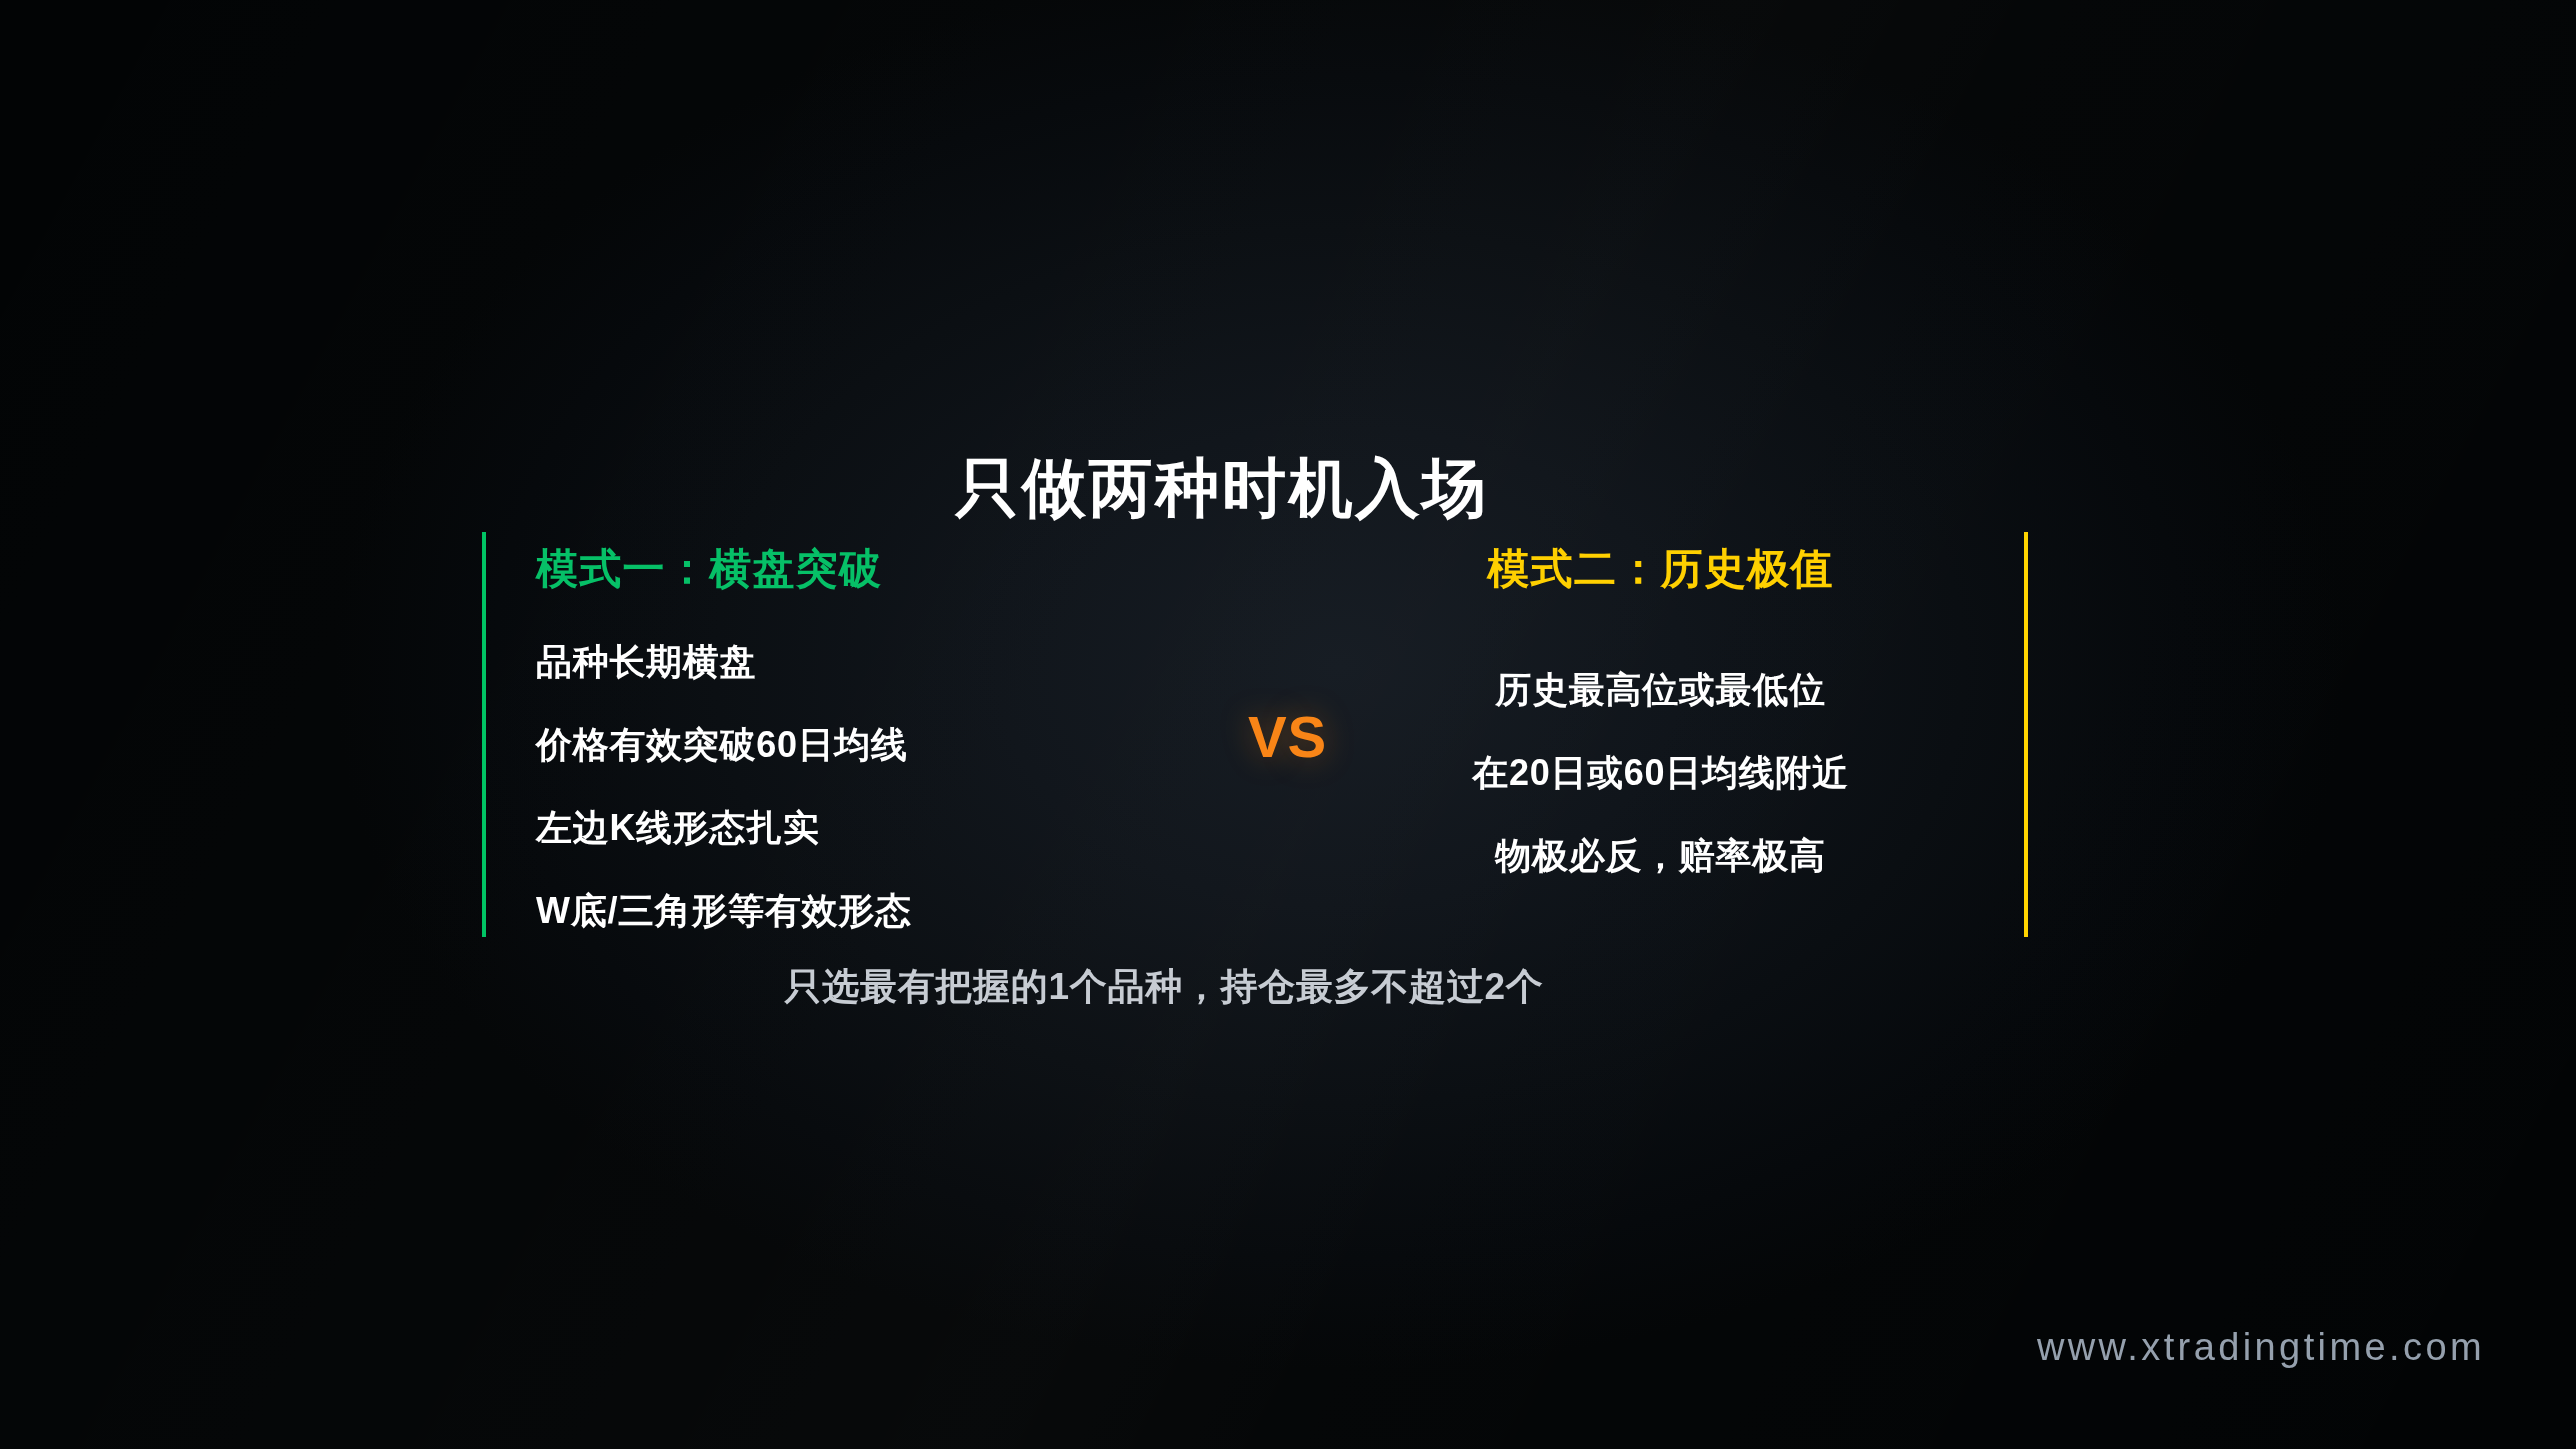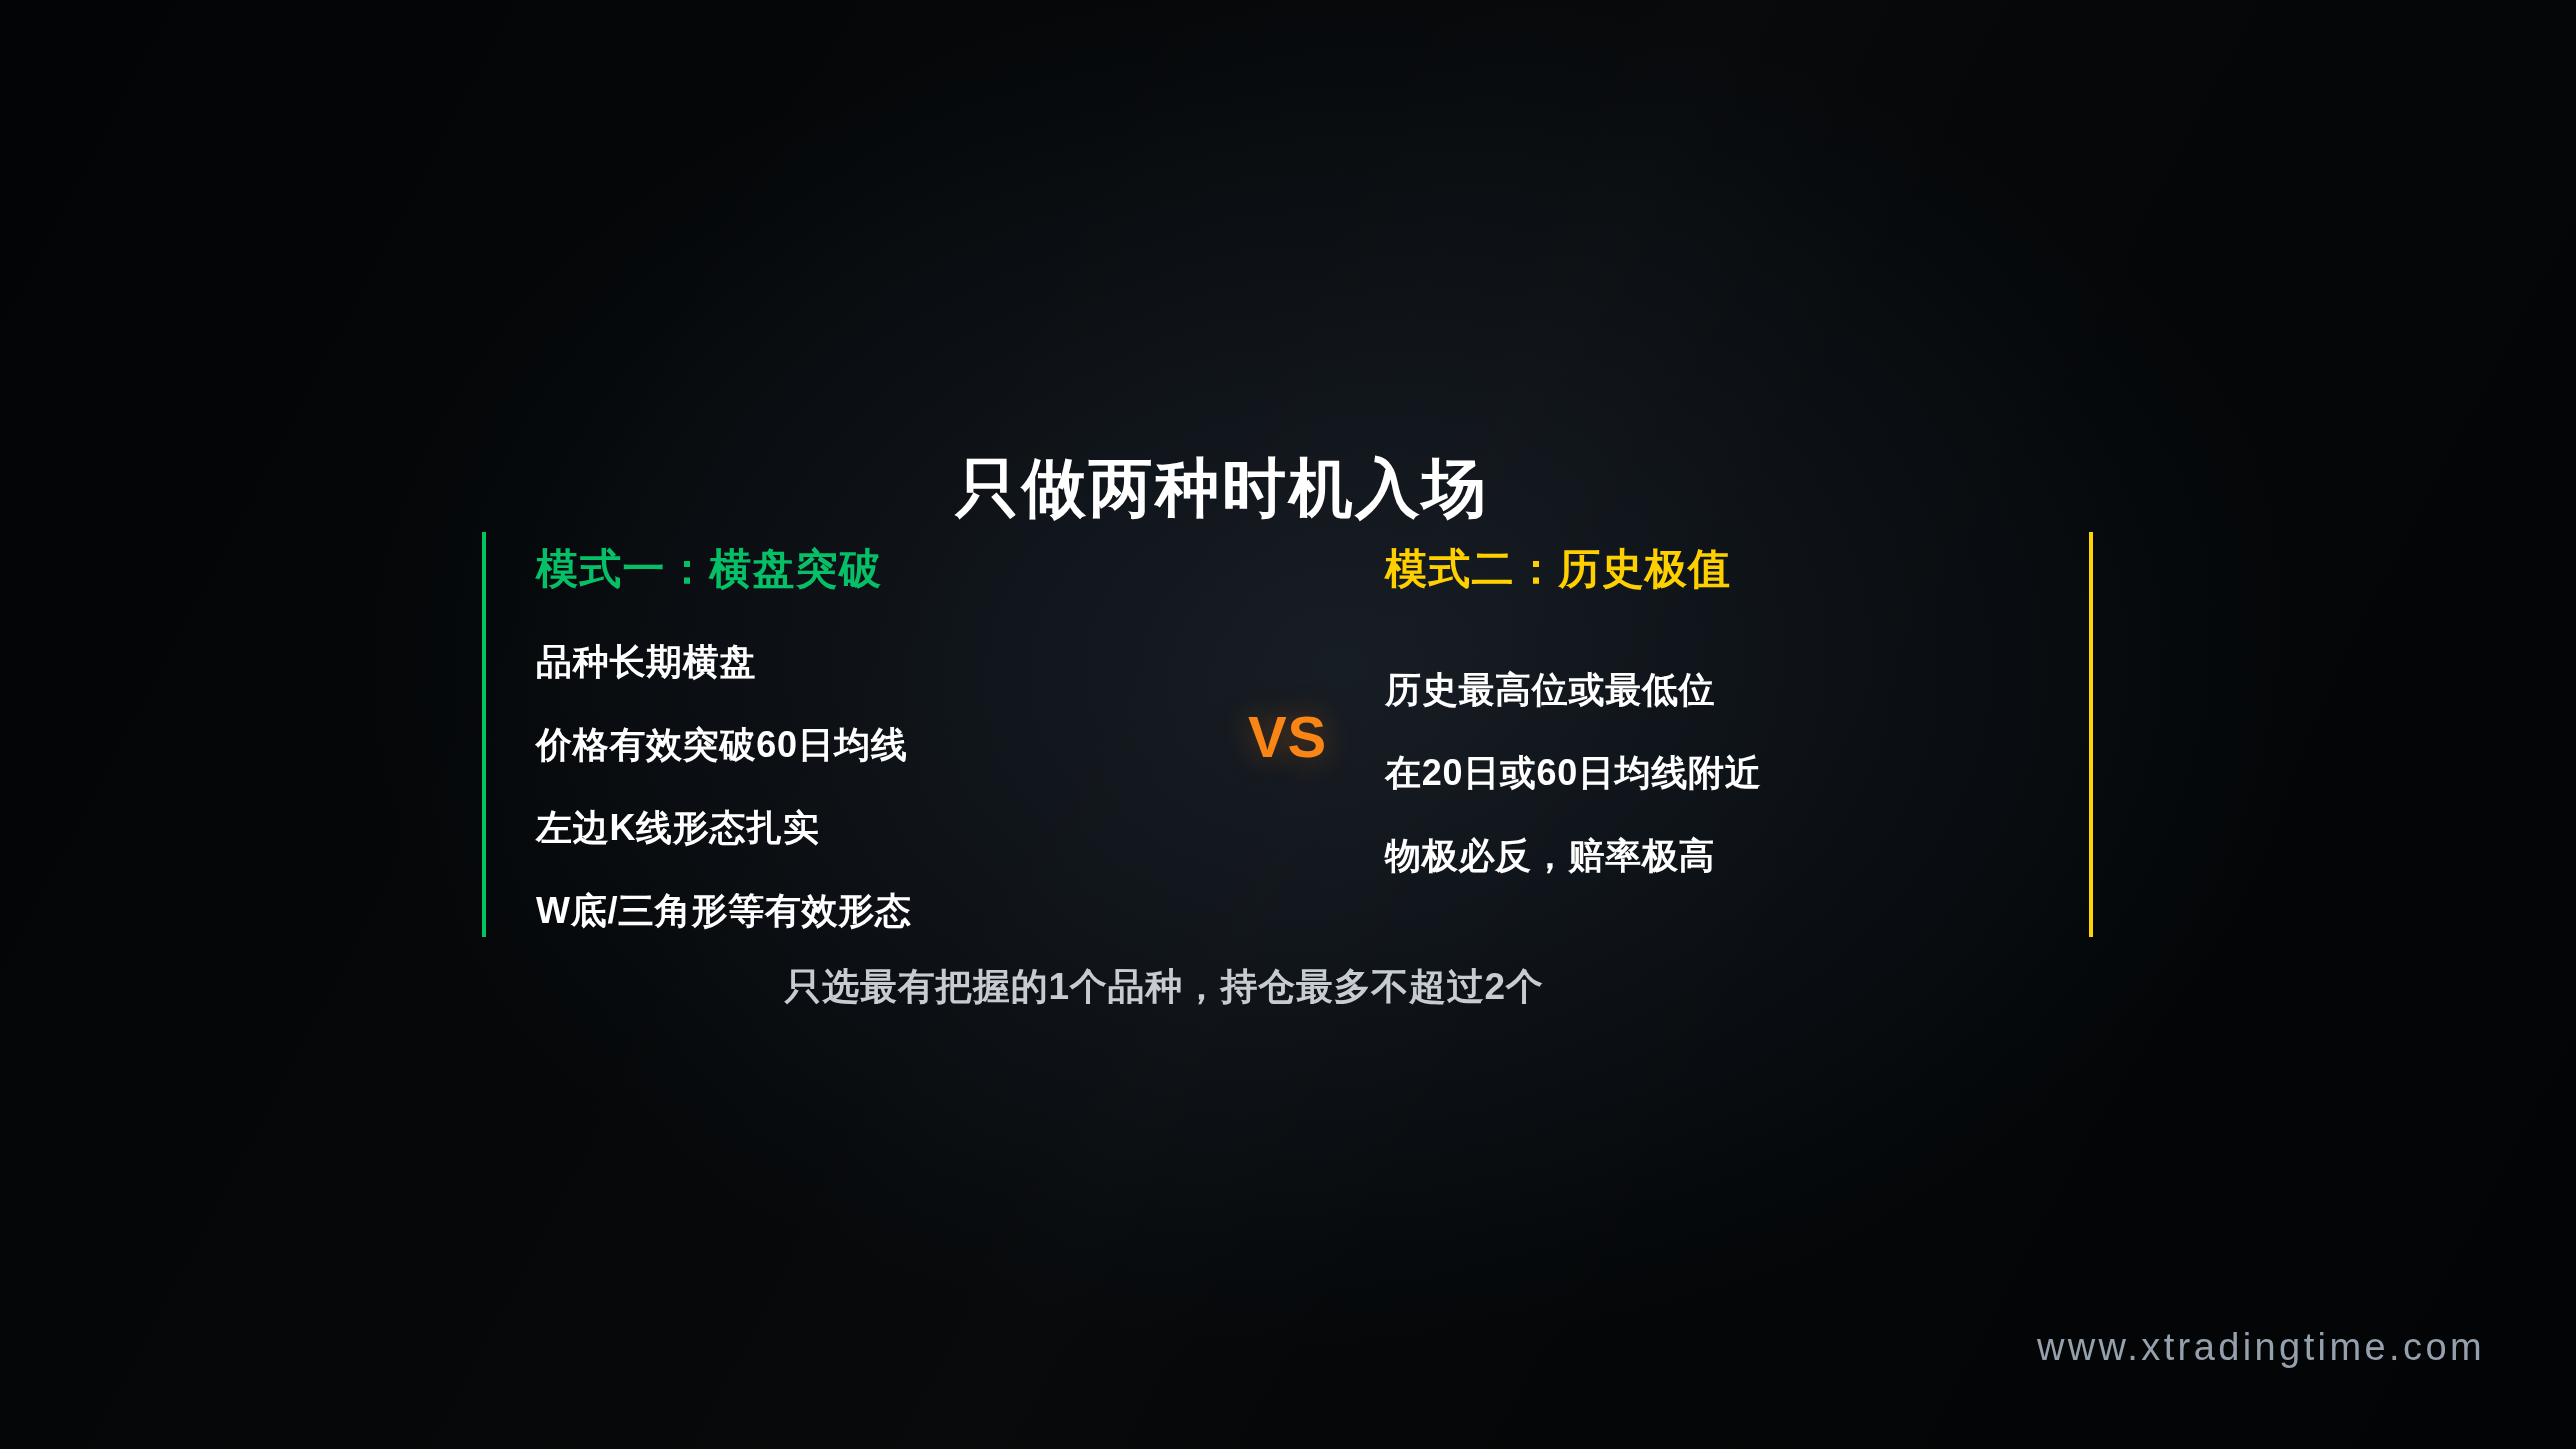--- a/index.html
+++ b/index.html
@@ -83,25 +83,25 @@
     box-sizing: border-box;
   }
   .col-left {
     left: 482px;
     width: 704px;
     border-left: 4.7px solid #00c464;
     padding-left: 50px;
     text-align: left;
   }
   .col-right {
-    left: 1385px;
+    left: 1320px;
     width: 708px;
     border-right: 4.7px solid #ffd400;
     padding-right: 23px;
-    text-align: left;
+    text-align: center;
   }
 
   .col-head {
     font-size: 42px;
     font-weight: 700;
     letter-spacing: 1.3px;
     line-height: 1;
     margin: 0;
     padding-top: 16px;
     white-space: nowrap;

